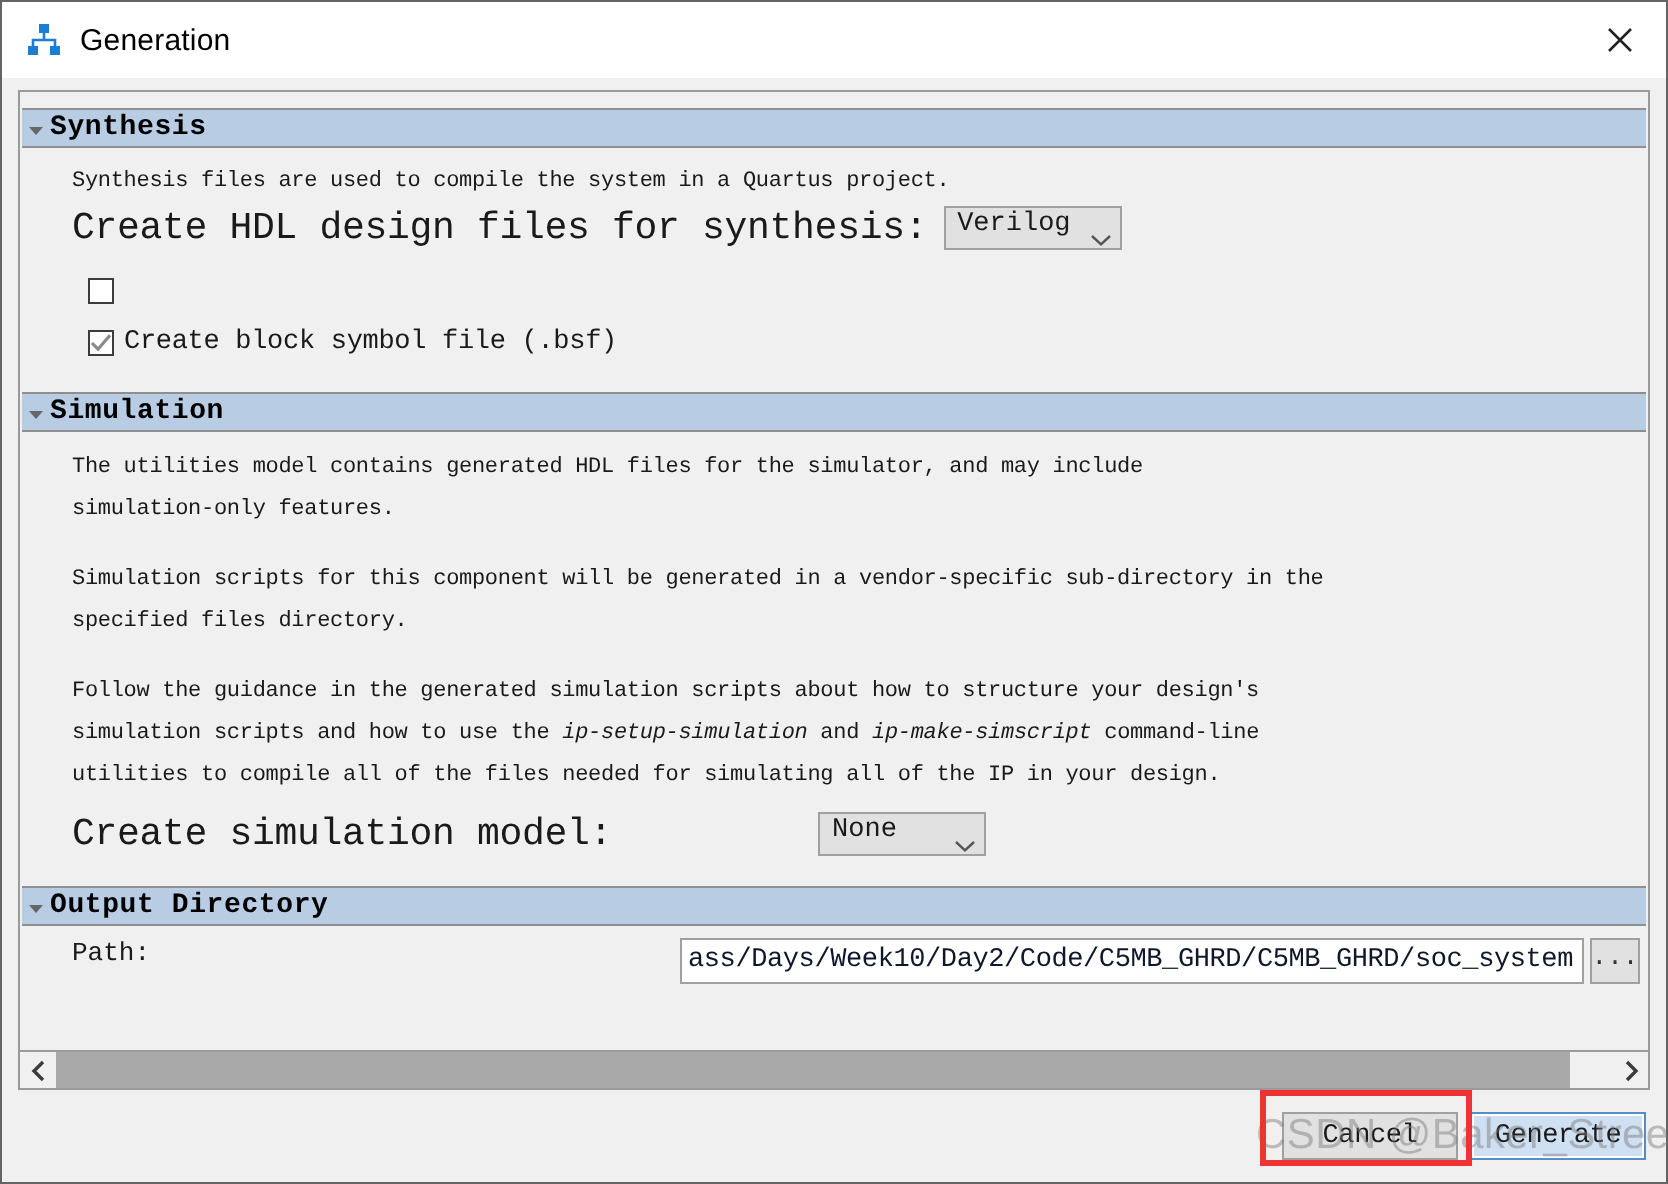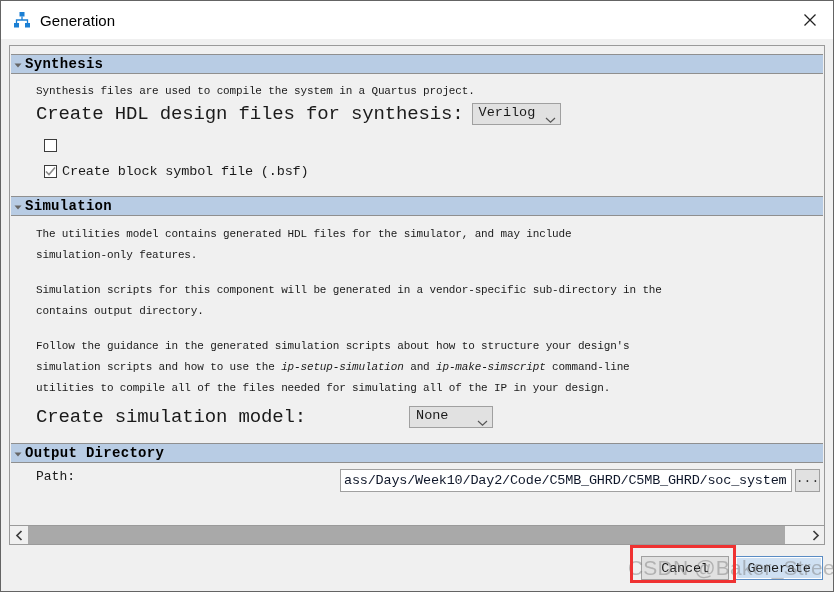--- a/index.html
+++ b/index.html
@@ -418,21 +418,21 @@
         </div>
 
         <div class="spacer-8"></div>
 
         <div class="para tight">The utilities model contains generated HDL files for the simulator, and may include</div>
         <div class="para tight">simulation-only features.</div>
 
         <div style="height:14px"></div>
 
         <div class="para tight">Simulation scripts for this component will be generated in a vendor-specific sub-directory in the</div>
-        <div class="para tight">contains output directory.</div>
+        <div class="para tight">specified files directory.</div>
 
         <div style="height:14px"></div>
 
         <div class="para tight">Follow the guidance in the generated simulation scripts about how to structure your design's</div>
         <div class="para tight"><span>simulation scripts and how to use the </span><em>ip-setup-simulation</em><span> and </span><em>ip-make-simscript</em><span> command-line</span></div>
         <div class="para tight">utilities to compile all of the files needed for simulating all of the IP in your design.</div>
 
         <div class="spacer-6"></div>
 
         <div class="row">

